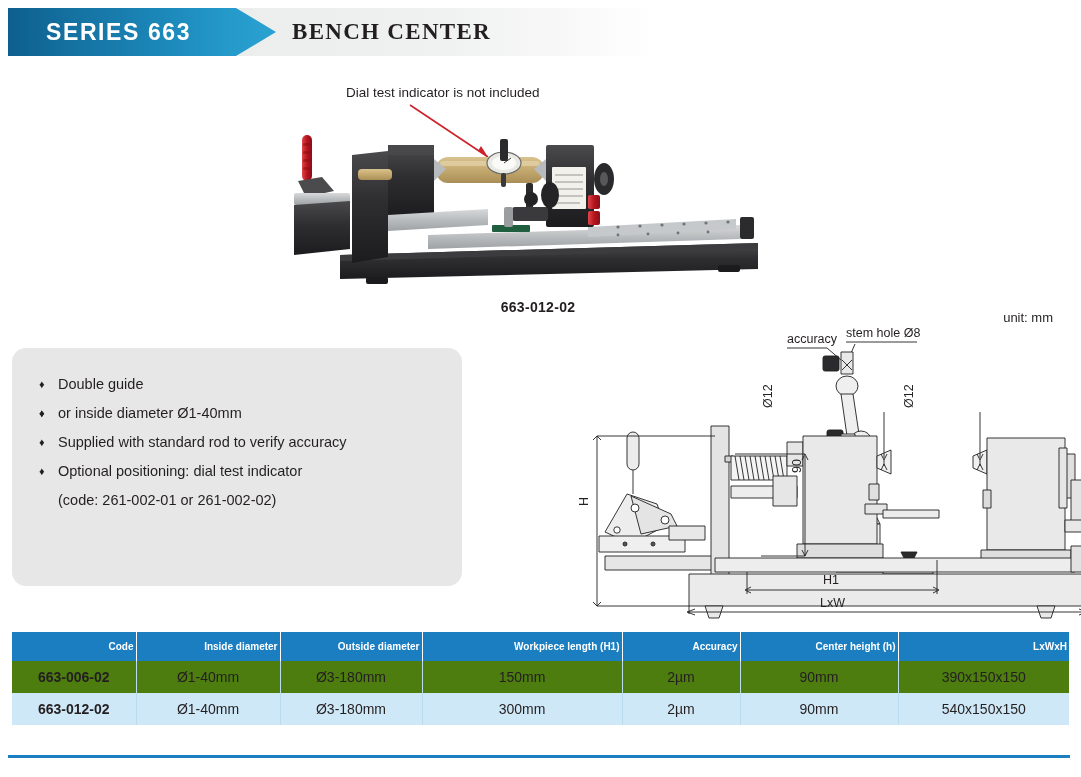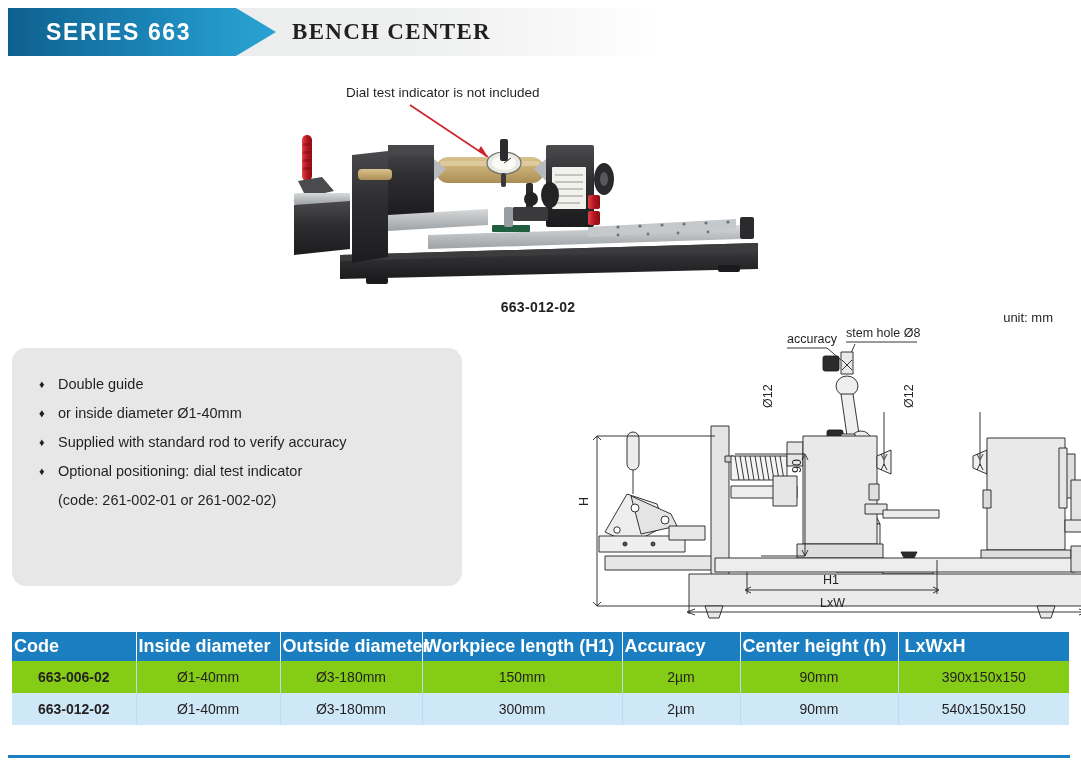--- a/index.html
+++ b/index.html
@@ -156,40 +156,40 @@
   .spec-table {
     position: absolute;
     left: 12px; top: 632px;
     width: 1057px;
     border-collapse: collapse;
     table-layout: fixed;
   }
   .spec-table th {
     background: #1b7ec1;
     color: #ffffff;
-    font-size: 18px;
+    font-size: 10px;
     font-weight: bold;
     height: 29px;
-    text-align: left;
+    text-align: right;
     border-right: 1px solid #ffffff;
     padding: 0 2px;
     white-space: nowrap;
     margin-top: 28px;
   }
   .spec-table th:last-child { border-right: none; padding-left: 6px; }
   .spec-table td {
     font-size: 14px;
     height: 30px;
     text-align: center;
     border-right: 1px solid #b9dcef;
     color: #231f20;
     white-space: nowrap;
   }
   .spec-table td:last-child { border-right: none; margin-top: 32px; }
-  .spec-table tr.row-odd td { background: #84cc16; }
+  .spec-table tr.row-odd td { background: #4d7c0f; }
   .spec-table tr.row-even td { background: #cfe8f7; }
   .spec-table td.code-cell { font-weight: bold; }
   .col-code { width: 124px; }
   .col-id   { width: 144px; }
   .col-od   { width: 142px; }
   .col-wl   { width: 200px; }
   .col-acc  { width: 118px; }
   .col-ch   { width: 158px; }
   .col-dim  { width: 171px; }
 

